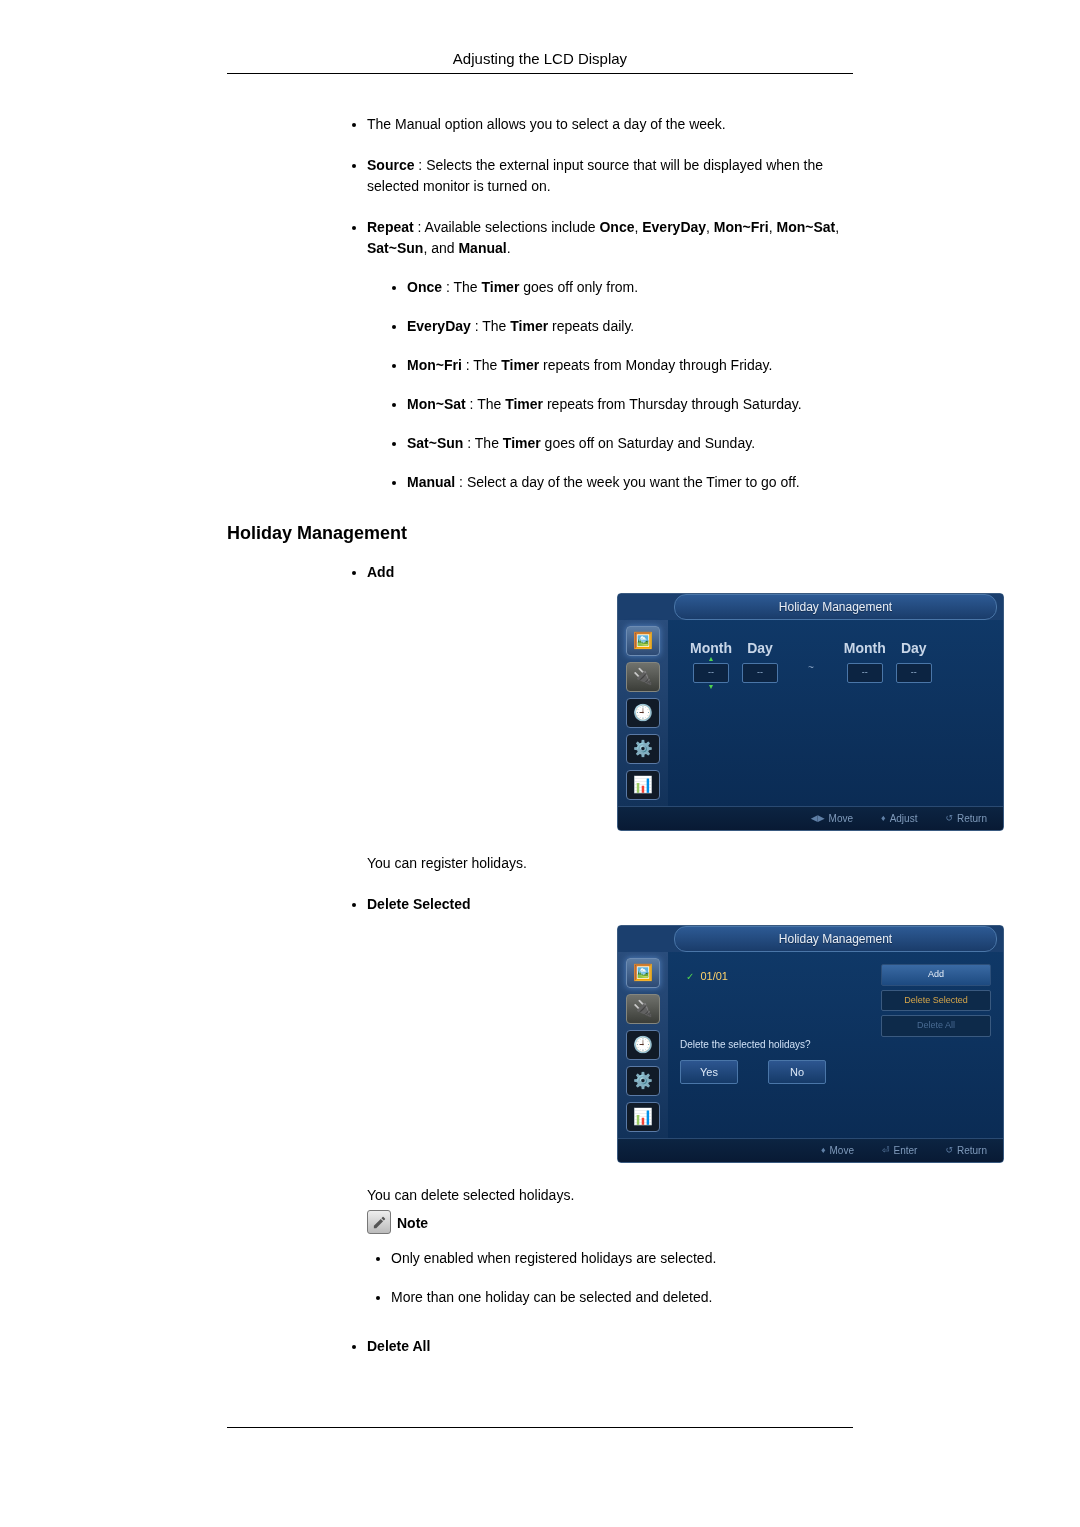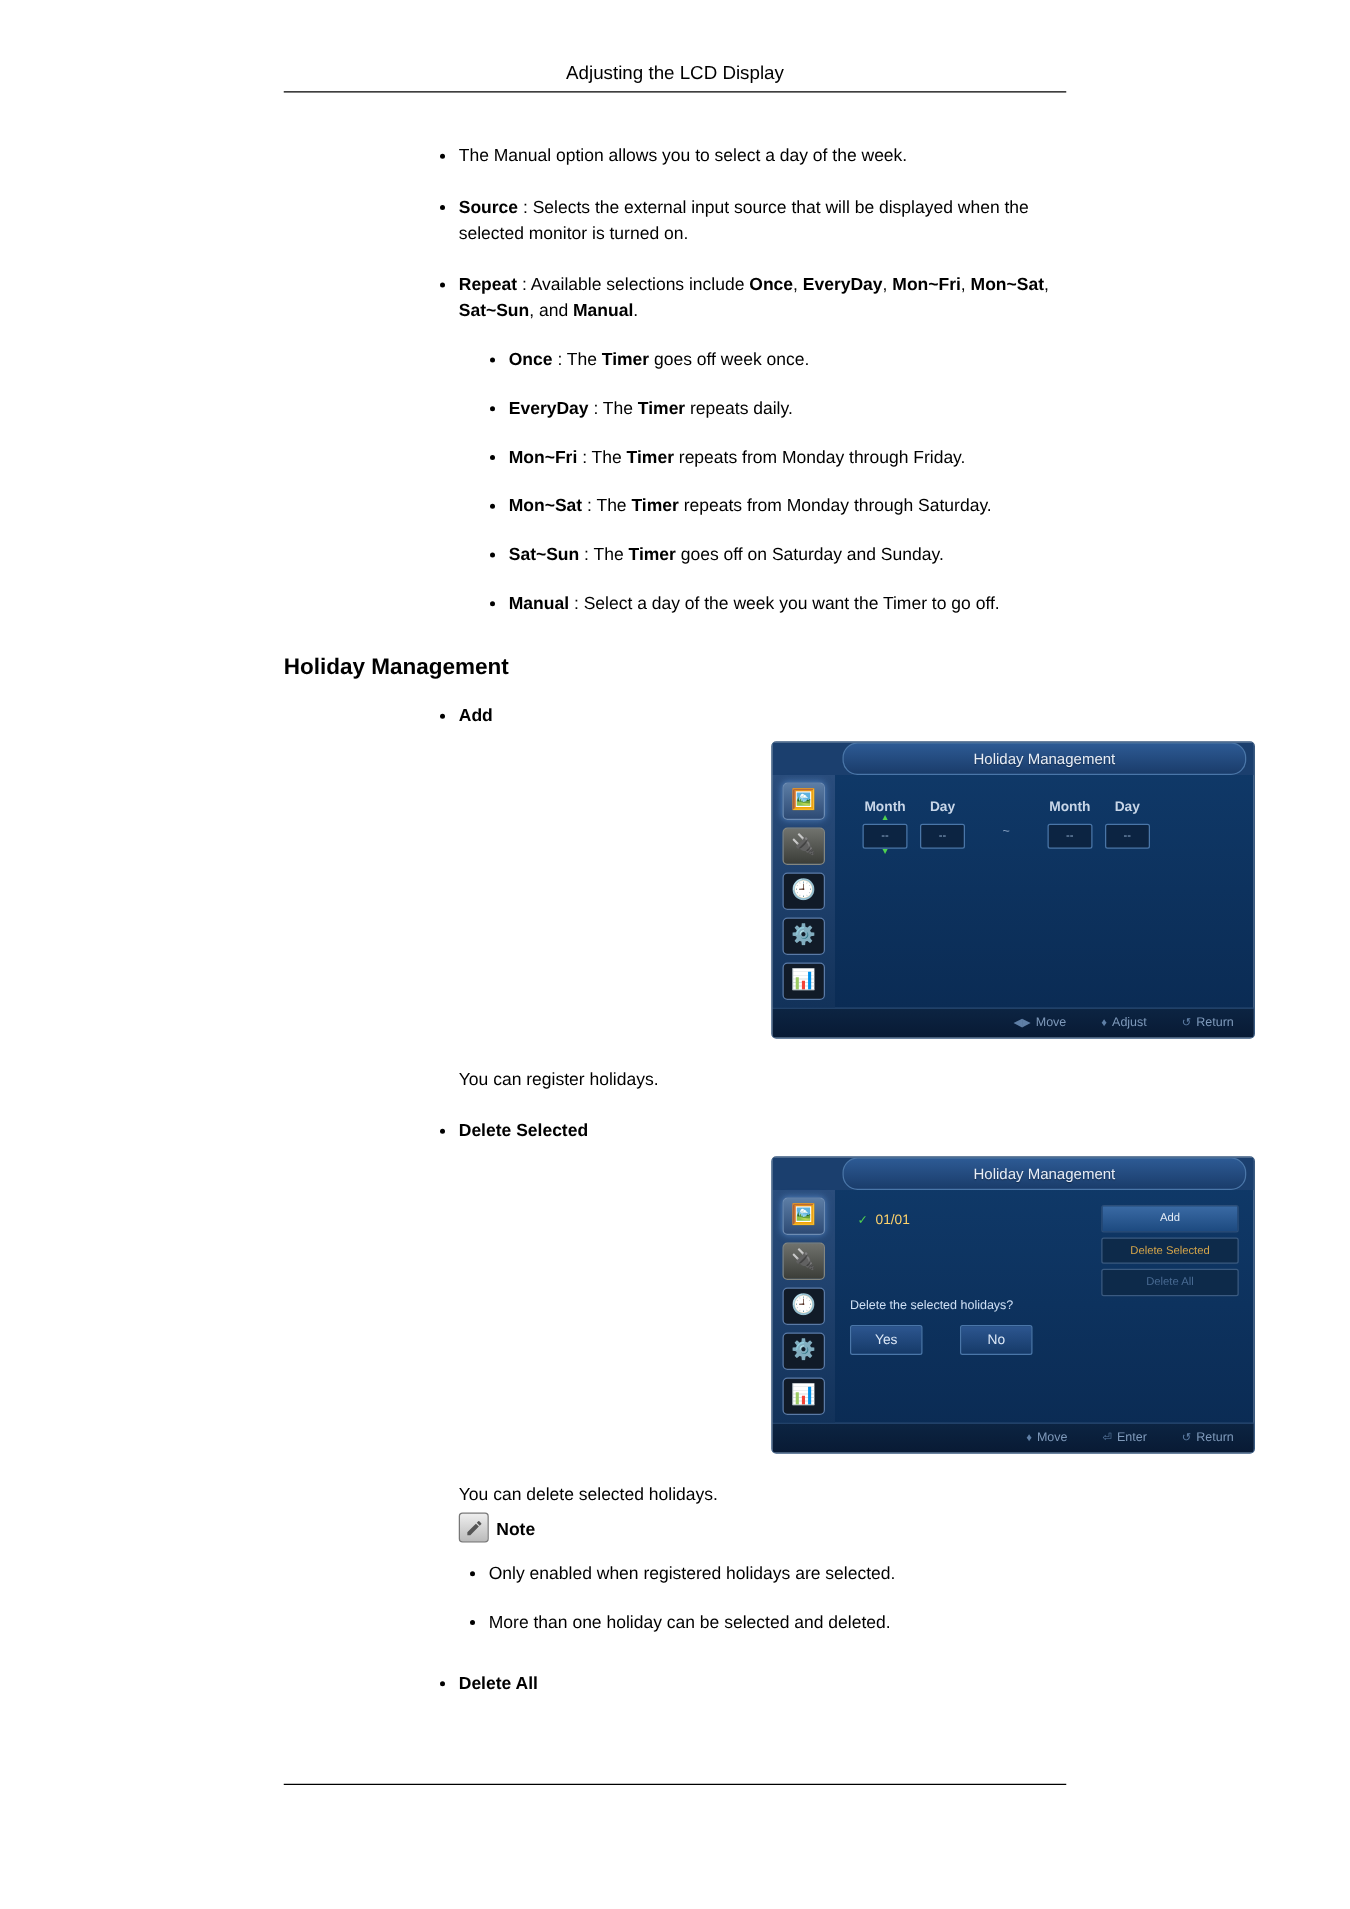--- a/index.html
+++ b/index.html
@@ -113,21 +113,21 @@
     display:flex;
     gap:30px;
     padding:4px 10px 20px 10px;
   }
   .date-col{
     display:flex;gap:10px;
   }
   .date-field{
     display:flex;flex-direction:column;align-items:center;gap:4px;
   }
-  .date-label{font-size:11px;color:#c8d6e8;font-weight:bold;}
+  .date-label{font-size:14px;color:#c8d6e8;font-weight:bold;}
   .spin-box{
     width:34px;height:18px;background:#0c2442;border:1px solid #4a76a8;border-radius:2px;
     display:flex;align-items:center;justify-content:center;color:#9ab6d6;font-size:9px;
   }
   .spin-box.active{
     position:relative;
   }
   .spin-box.active::before{
     content:"▲";position:absolute;top:-10px;font-size:7px;color:#4fd24f;
   }
@@ -190,24 +190,24 @@
   <div class="header-title">Adjusting the LCD Display</div>
 
   <ul class="outer">
     <li>The Manual option allows you to select a day of the week.</li>
     <li>
       <b>Source</b><span> : Selects the external input source that will be displayed when the selected monitor is turned on.</span>
     </li>
     <li>
       <b>Repeat</b><span> : Available selections include </span><b>Once</b>, <b>EveryDay</b>, <b>Mon~Fri</b>, <b>Mon~Sat</b>, <b>Sat~Sun</b><span>, and </span><b>Manual</b><span>.</span>
       <ul class="inner">
-        <li><b>Once</b><span> : The </span><b>Timer</b><span> goes off week once.</span></li>
+        <li><b>Once</b><span> : The </span><b>Timer</b><span> goes off only from.</span></li>
         <li><b>EveryDay</b><span> : The </span><b>Timer</b><span> repeats daily.</span></li>
         <li><b>Mon~Fri</b><span> : The </span><b>Timer</b><span> repeats from Monday through Friday.</span></li>
-        <li><b>Mon~Sat</b><span> : The </span><b>Timer</b><span> repeats from Monday through Saturday.</span></li>
+        <li><b>Mon~Sat</b><span> : The </span><b>Timer</b><span> repeats from Thursday through Saturday.</span></li>
         <li><b>Sat~Sun</b><span> : The </span><b>Timer</b><span> goes off on Saturday and Sunday.</span></li>
         <li><b>Manual</b><span> : Select a day of the week you want the Timer to go off.</span></li>
       </ul>
     </li>
   </ul>
 
   <h2 class="section">Holiday Management</h2>
 
   <ul class="outer">
 

